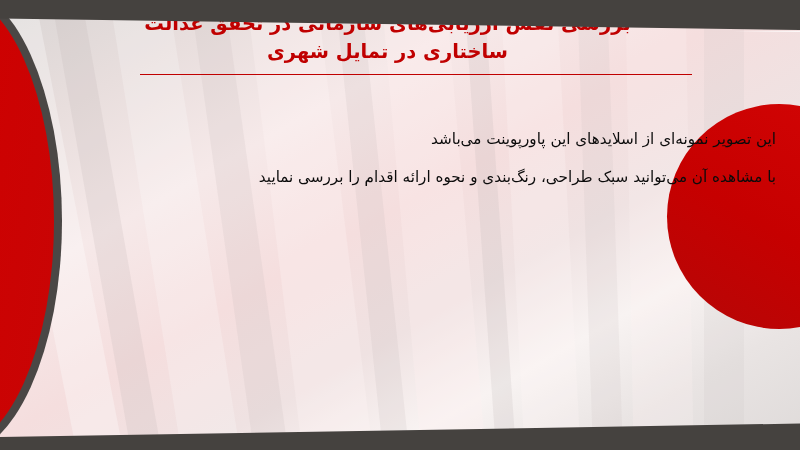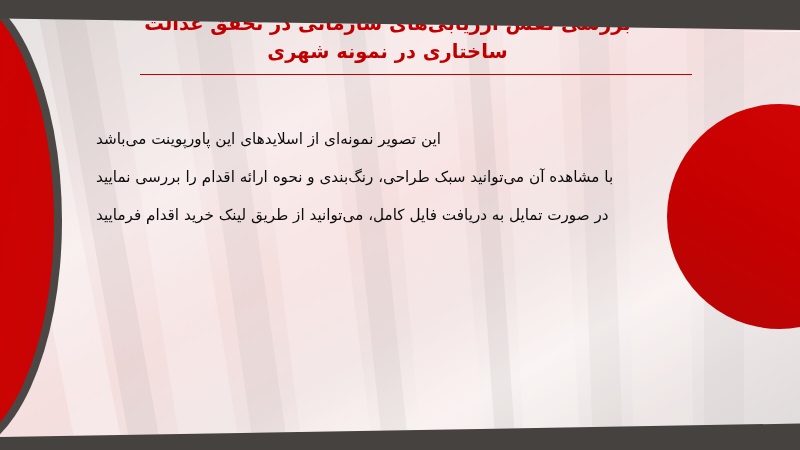--- a/index.html
+++ b/index.html
@@ -141,21 +141,21 @@
     height: 0;
     border-top: 1.6px solid #c00000;
   }
 
   
   .body-block {
     position: absolute;
     right: 24px;
     left: 96px;
     top: 120px;
-    text-align: left;
+    text-align: right;
     direction: rtl;
   }
   .body-line {
     color: #0b0b0b;
     font-size: 15.2px;
     font-weight: normal;
     line-height: 38px;
     white-space: nowrap;
   }
 </style>
@@ -183,28 +183,27 @@
 
   <div class="left-ellipse-wrap">
     <div class="left-ellipse-outline"></div>
     <div class="left-ellipse"></div>
   </div>
 
   <div class="right-circle"></div>
 
   <div class="title-block">
     <div class="title-line">بررسی نقش ارزیابی‌های سازمانی در تحقق عدالت</div>
-    <div class="title-line">ساختاری در نمونه شهری</div>
+    <div class="title-line">ساختاری در تمایل شهری</div>
   </div>
   <div class="title-rule"></div>
 
   <div class="body-block">
     <div class="body-line">این تصویر نمونه‌ای از اسلایدهای این پاورپوینت می‌باشد</div>
     <div class="body-line">با مشاهده آن می‌توانید سبک طراحی، رنگ‌بندی و نحوه ارائه اقدام را بررسی نمایید</div>
-    <div class="body-line">در صورت تمایل به دریافت فایل کامل، می‌توانید از طریق لینک خرید اقدام فرمایید</div>
   </div>
 
   <div class="frame-top"></div>
   <div class="frame-hairline-top"></div>
   <div class="frame-bottom"></div>
   <div class="frame-hairline-bottom"></div>
 
 </div>
 
 </body></html>

